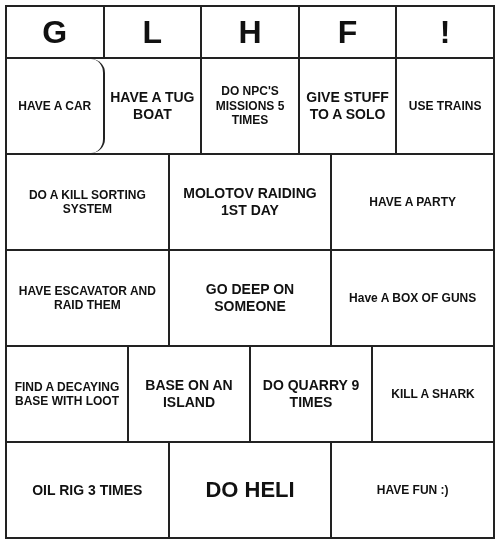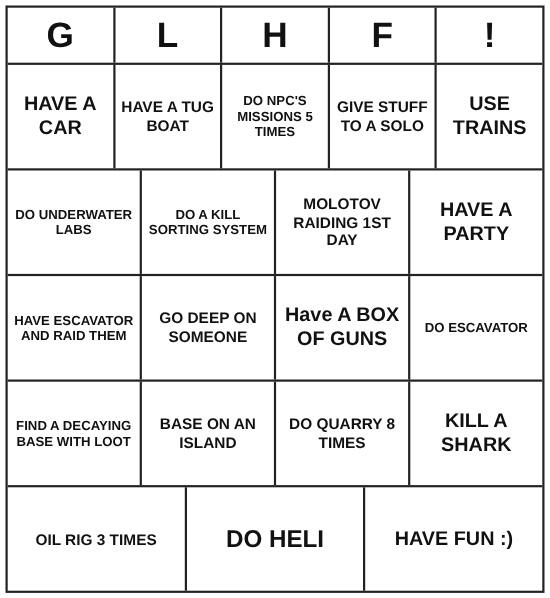--- a/index.html
+++ b/index.html
@@ -77,21 +77,22 @@
       line-height: 1.2;
       color: #111;
     }
 
     .bingo-cell:last-child {
       border-right: none;
       text-align: center;
     }
 
     .bingo-cell.large-text {
-      font-size: 18px;
+      font-size: 12px;
+      border-radius: 14px;
     }
 
     .bingo-cell.xlarge-text {
       font-size: 22px;
     }
 
     .bingo-cell.small-text {
       font-size: 12px;
     }
   </style>
@@ -108,35 +109,33 @@
     </div>
   <div class="bingo-grid">
   <div class="bingo-row">
         <div class="bingo-cell large-text">HAVE A CAR</div>
         <div class="bingo-cell">HAVE A TUG BOAT</div>
         <div class="bingo-cell small-text">DO NPC'S MISSIONS 5 TIMES</div>
         <div class="bingo-cell">GIVE STUFF TO A SOLO</div>
         <div class="bingo-cell large-text">USE TRAINS</div>
       </div>
       <div class="bingo-row">
-        <div class="bingo-cell small-text">DO UNDERWATER LABS</div>
         <div class="bingo-cell small-text">DO A KILL SORTING SYSTEM</div>
         <div class="bingo-cell">MOLOTOV RAIDING 1ST DAY</div>
         <div class="bingo-cell large-text">HAVE A PARTY</div>
       </div>
       <div class="bingo-row">
         <div class="bingo-cell small-text">HAVE ESCAVATOR AND RAID THEM</div>
         <div class="bingo-cell">GO DEEP ON SOMEONE</div>
         <div class="bingo-cell large-text">Have A BOX OF GUNS</div>
-        <div class="bingo-cell small-text">DO ESCAVATOR</div>
       </div>
       <div class="bingo-row">
         <div class="bingo-cell small-text">FIND A DECAYING BASE WITH LOOT</div>
         <div class="bingo-cell">BASE ON AN ISLAND</div>
-        <div class="bingo-cell">DO QUARRY 8 TIMES</div>
+        <div class="bingo-cell">DO QUARRY 9 TIMES</div>
         <div class="bingo-cell large-text">KILL A SHARK</div>
       </div>
       <div class="bingo-row">
         <div class="bingo-cell">OIL RIG 3 TIMES</div>
         <div class="bingo-cell xlarge-text">DO HELI</div>
         <div class="bingo-cell large-text">HAVE FUN :)</div>
       </div>
     </div>
 </div>
 

